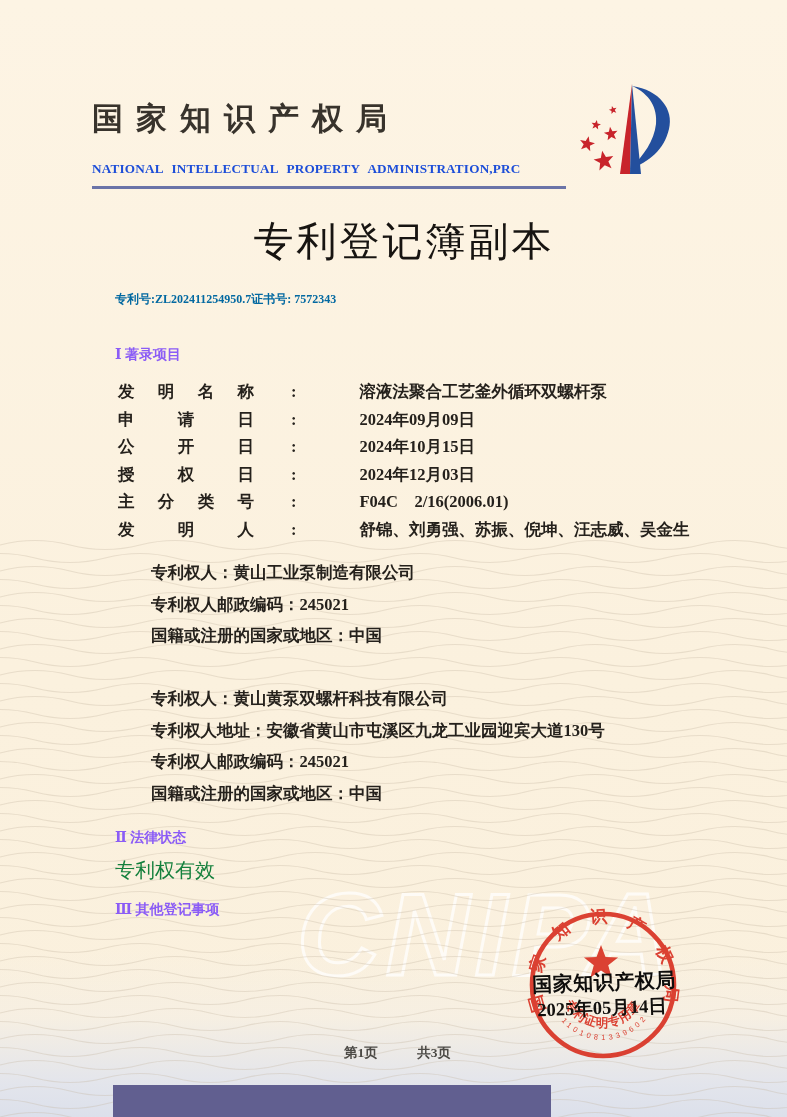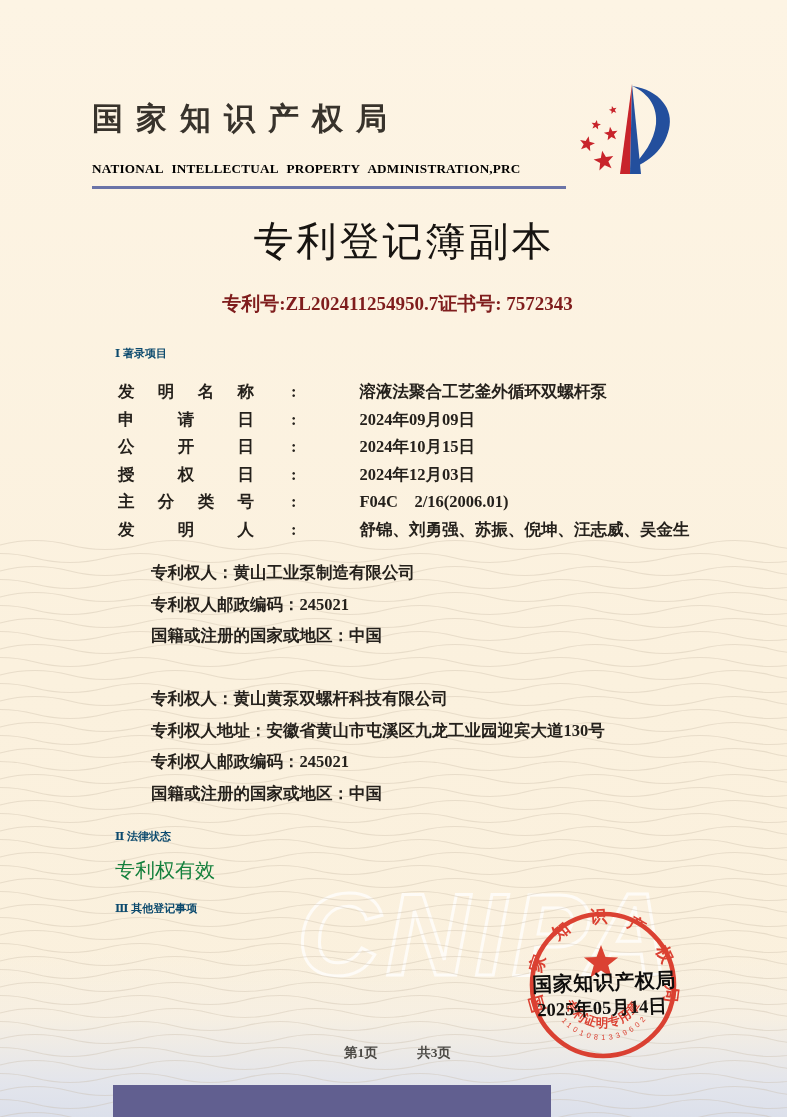--- a/index.html
+++ b/index.html
@@ -16,29 +16,29 @@
   #waves { position:absolute; left:0; top:0; width:787px; height:1117px; z-index:3; pointer-events:none; }
 
   
   .bottom-grad {
     left:0; top:950px; width:787px; height:167px; z-index:1; pointer-events:none;
     background:linear-gradient(180deg, rgba(251,241,223,0) 0%, rgba(242,238,232,0.45) 40%, rgba(225,228,237,0.92) 80%, #dce0eb 100%);
   }
 
   
   .agency-cn { left:92px; top:98px; font-size:31px; font-weight:700; letter-spacing:13px; color:#38332c; z-index:4; }
-  .agency-en { left:92px; top:161px; font-size:13.2px; font-weight:700; letter-spacing:0.2px; word-spacing:5px; color:#000000; z-index:4; }
+  .agency-en { left:92px; top:161px; font-size:13.2px; font-weight:700; letter-spacing:0.2px; word-spacing:5px; color:#1d4ed8; z-index:4; }
   .header-rule { left:92px; top:186px; width:474px; height:3px; background:#6b74a8; z-index:4; }
   .logo { left:566px; top:64px; width:132px; height:140px; z-index:4; }
 
   .doc-title { left:115px; top:214px; width:578px; text-align:center; font-size:40px; font-weight:400; letter-spacing:3px; color:#171411; z-index:4; }
 
-  .meta-row { left:115px; top:291px; width:565px; display:flex; justify-content:center; font-size:19px; font-weight:700; color:#7f1d1d; z-index:4; }
-
-  .sec-heading { font-size:11px; font-weight:700; color:#0c4a6e; z-index:4; }
+  .meta-row { left:115px; top:291px; width:565px; display:flex; justify-content:flex-start; font-size:12px; font-weight:700; color:#0369a1; z-index:4; }
+
+  .sec-heading { font-size:14px; font-weight:700; color:#8b5cf6; z-index:4; }
   .h-sec1 { left:115px; top:346px; }
   .h-sec2 { left:115px; top:829px; }
   .h-sec3 { left:115px; top:901px; }
   .legal-status { left:115px; top:857px; font-size:20px; font-weight:400; color:#15803d; z-index:4; }
 
   .fields { left:118px; top:381px; z-index:4; }
   .field-row { display:flex; align-items:baseline; height:27.5px; font-size:16.5px; font-weight:700; color:#25211c;gap:36px; }
   .field-label { display:inline-block; width:136px; text-align:justify; text-align-last:justify; }
   .field-colon { margin-left:1px; }
   .field-value { margin-left:27px; white-space:pre-wrap; }

